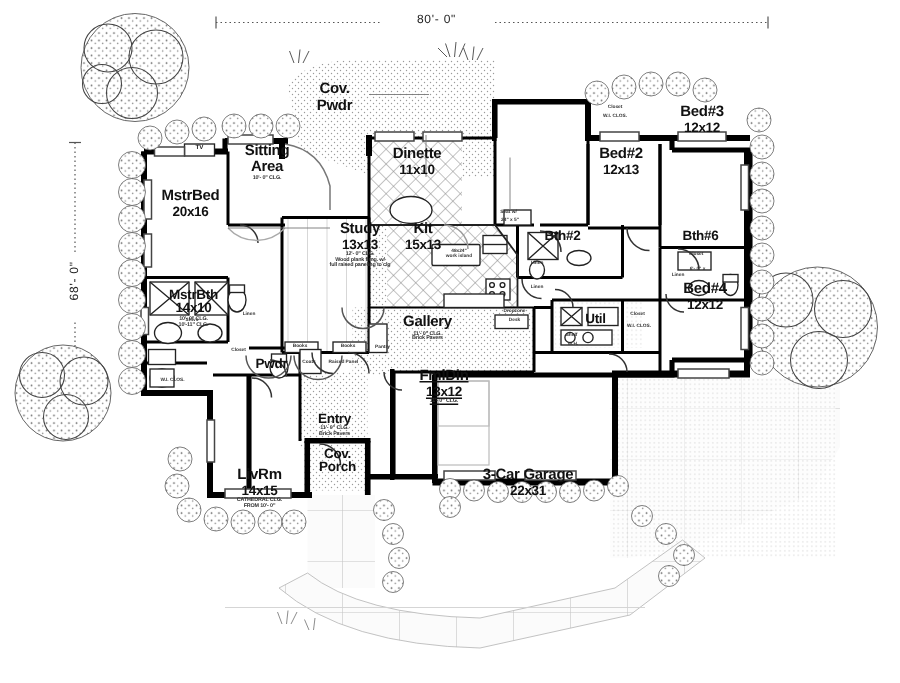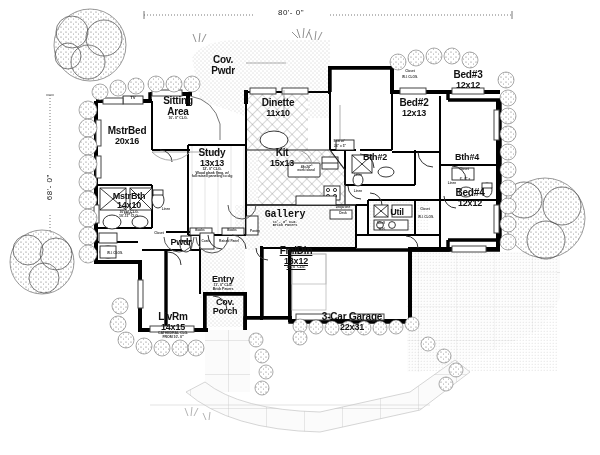--- a/index.html
+++ b/index.html
@@ -541,46 +541,46 @@
   <div class="lbl" style="left:442px; top:70px; width:52px;">
     <div class="room-name">Bed#3</div>
     <div class="room-dim">12x12</div>
   </div>
 
   <div class="lbl" style="left:352px; top:153px; width:46px;">
     <div class="room-name sm">Bth#2</div>
   </div>
 
   <div class="lbl" style="left:444px; top:153px; width:46px;">
-    <div class="room-name sm">Bth#4</div>
+    <div class="room-name sm">Bth#6</div>
   </div>
 
   <div class="lbl" style="left:444px; top:188px; width:52px;">
     <div class="room-name">Bed#4</div>
     <div class="room-dim">12x12</div>
   </div>
 
-  <div class="lbl" style="left:190px; top:148px; width:44px;">
+  <div class="lbl" style="left:190px; top:148px; width:44px;padding-left:28px;">
     <div class="room-name">Study</div>
     <div class="room-dim">13x13</div>
     <div class="room-note">12'- 0" CLG.</div>
     <div class="room-note">Wood plank flrng. w/</div>
     <div class="room-note">full raised paneling to clg</div>
   </div>
 
   <div class="lbl" style="left:258px; top:148px; width:48px;">
     <div class="room-name">Kit</div>
     <div class="room-dim">15x13</div>
   </div>
   <div class="lbl" style="left:292px; top:166px; width:28px;">
     <div class="tiny">48x24"</div>
     <div class="tiny">work island</div>
   </div>
 
-  <div class="lbl" style="left:254px; top:210px; width:62px;font-family:Liberation Mono, monospace;">
+  <div class="lbl" style="left:254px; top:210px; width:62px;">
     <div class="room-name">Gallery</div>
     <div class="room-note">11'- 0" CLG.</div>
     <div class="room-note">Brick Pavers</div>
   </div>
 
   <div class="lbl" style="left:380px; top:208px; width:34px;">
     <div class="room-name sm">Util</div>
   </div>
 
   <div class="lbl" style="left:162px; top:238px; width:38px;">

